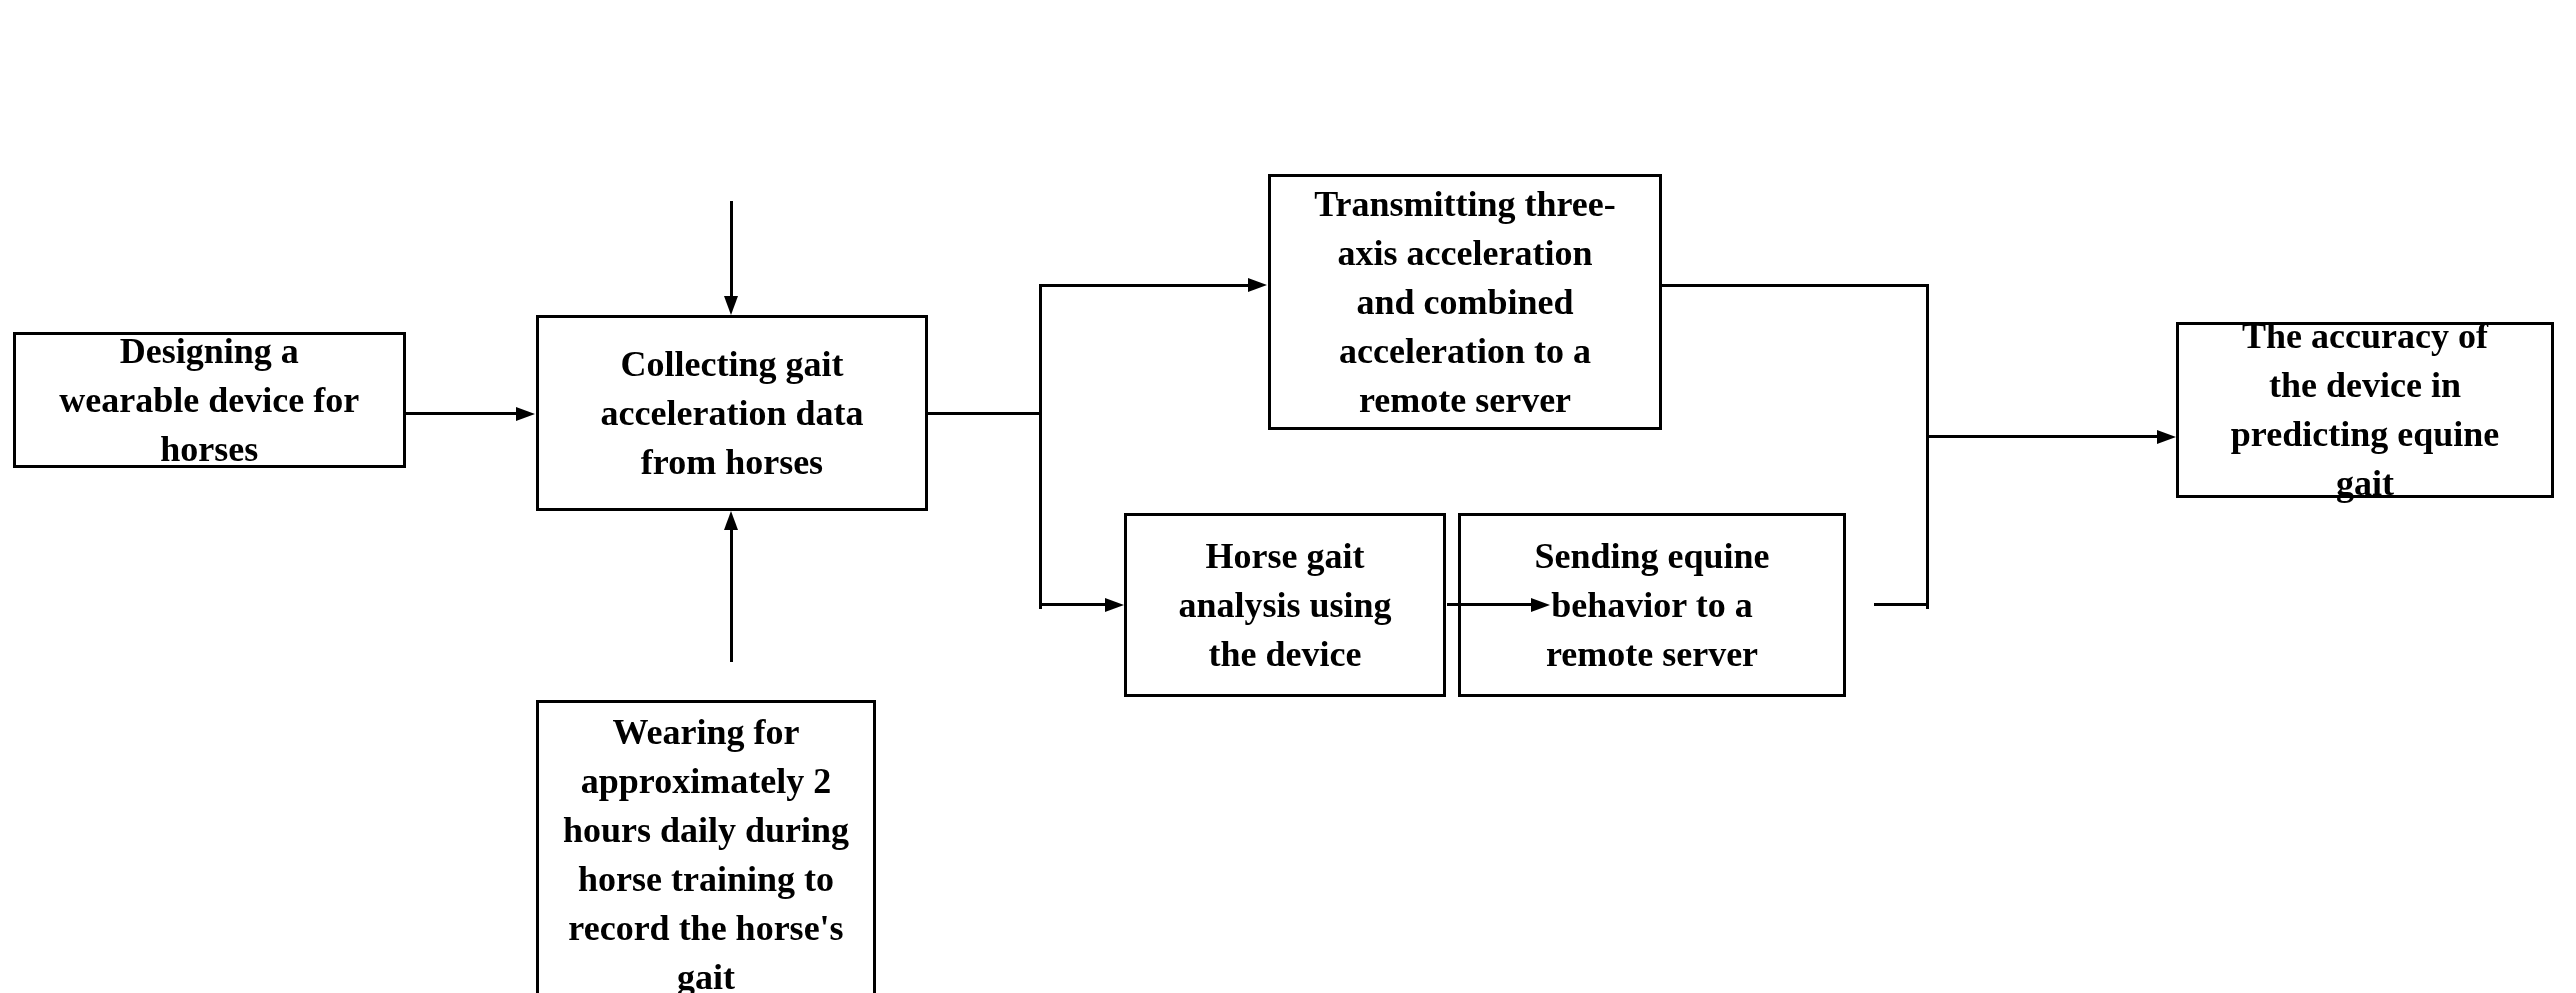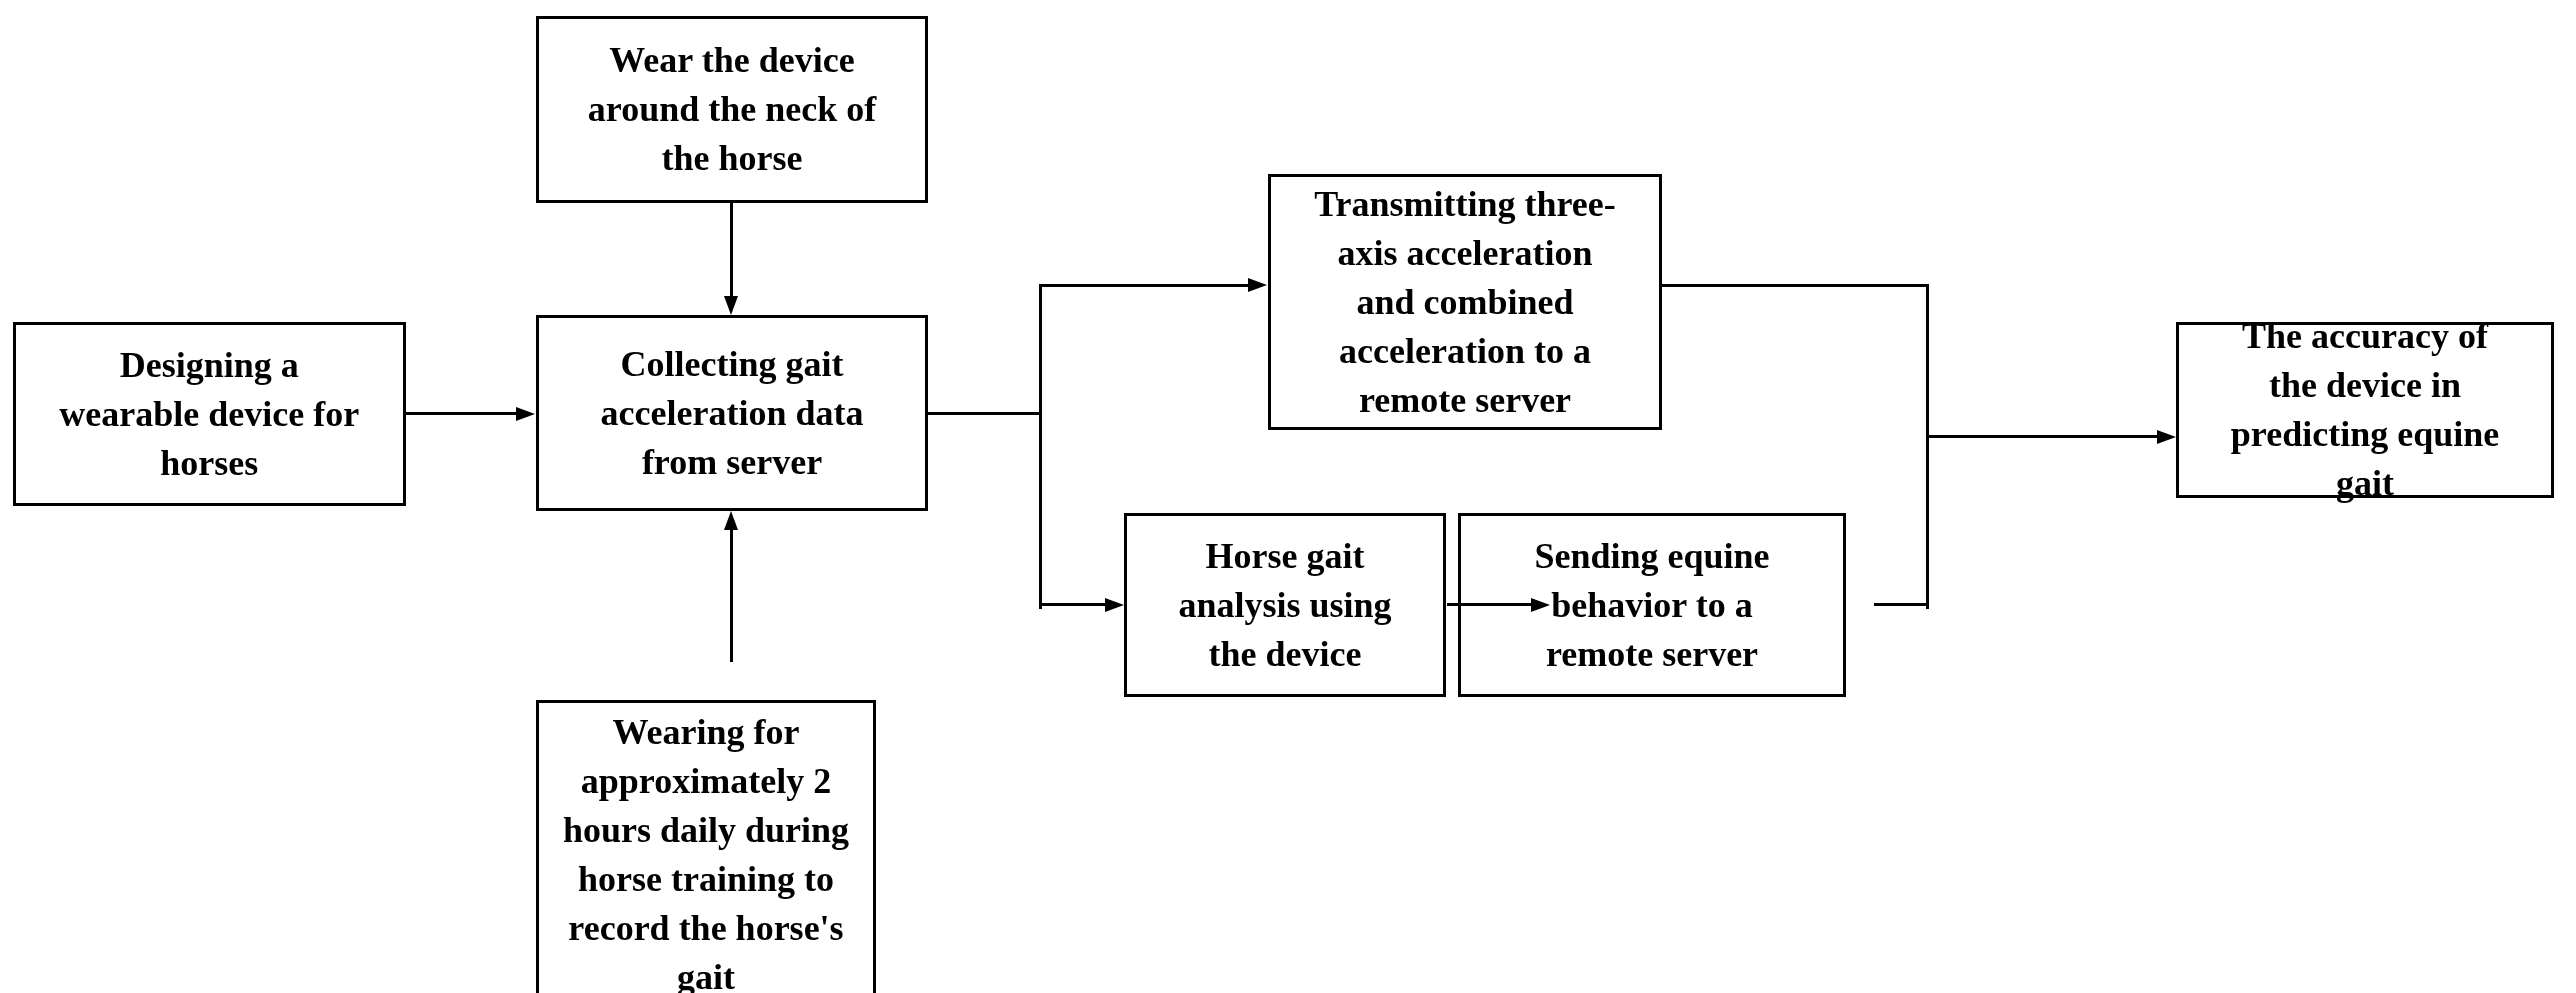--- a/index.html
+++ b/index.html
@@ -43,21 +43,21 @@
     border-top: 19px solid #000000;
   }
   .arrow-up {
     position: absolute; width: 0; height: 0;
     border-left: 7.7px solid transparent;
     border-right: 7.7px solid transparent;
     border-bottom: 19px solid #000000;
   }
 
   
-  #node-designing    { left: 12.8px;   top: 322px;  width: 393px; height: 184px; }
+  #node-designing    { left: 12.8px;   top: 332px;  width: 393px; height: 136px; }
   #node-wear         { left: 536px;  top: 16px;   width: 392px; height: 187px; }
   #node-collecting   { left: 536px;  top: 315px;  width: 392px; height: 196px; }
   #node-wearing      { left: 536px;  top: 662px; width: 340px; height: 310px; margin-top: 38px; }
   #node-transmitting { left: 1268px; top: 158px;  width: 394px; height: 256px; margin-top: 16px; }
   #node-horse-gait   { left: 1124px; top: 513px;  width: 322px; height: 184px; }
   #node-sending      { left: 1458px; top: 513px;  width: 388px; height: 184px; }
   #node-accuracy     { left: 2176px; top: 322px;  width: 378px; height: 176px; }
 
   
   #edge-a-line       { left: 406px;  top: 412px; width: 114px; }
@@ -87,27 +87,24 @@
 </style>
 </head>
 <body>
 
 <div id="canvas">
 
   <div class="node" id="node-designing">Designing a
 wearable device for
 horses</div>
 
-  <div class="node" id="node-wear">Wear the device
-around the neck of
-the horse</div>
 
   <div class="node" id="node-collecting">Collecting gait
 acceleration data
-from server</div>
+from horses</div>
 
   <div class="node" id="node-wearing">Wearing for
 approximately 2
 hours daily during
 horse training to
 record the horse's
 gait</div>
 
   <div class="node" id="node-transmitting">Transmitting three-
 axis acceleration

